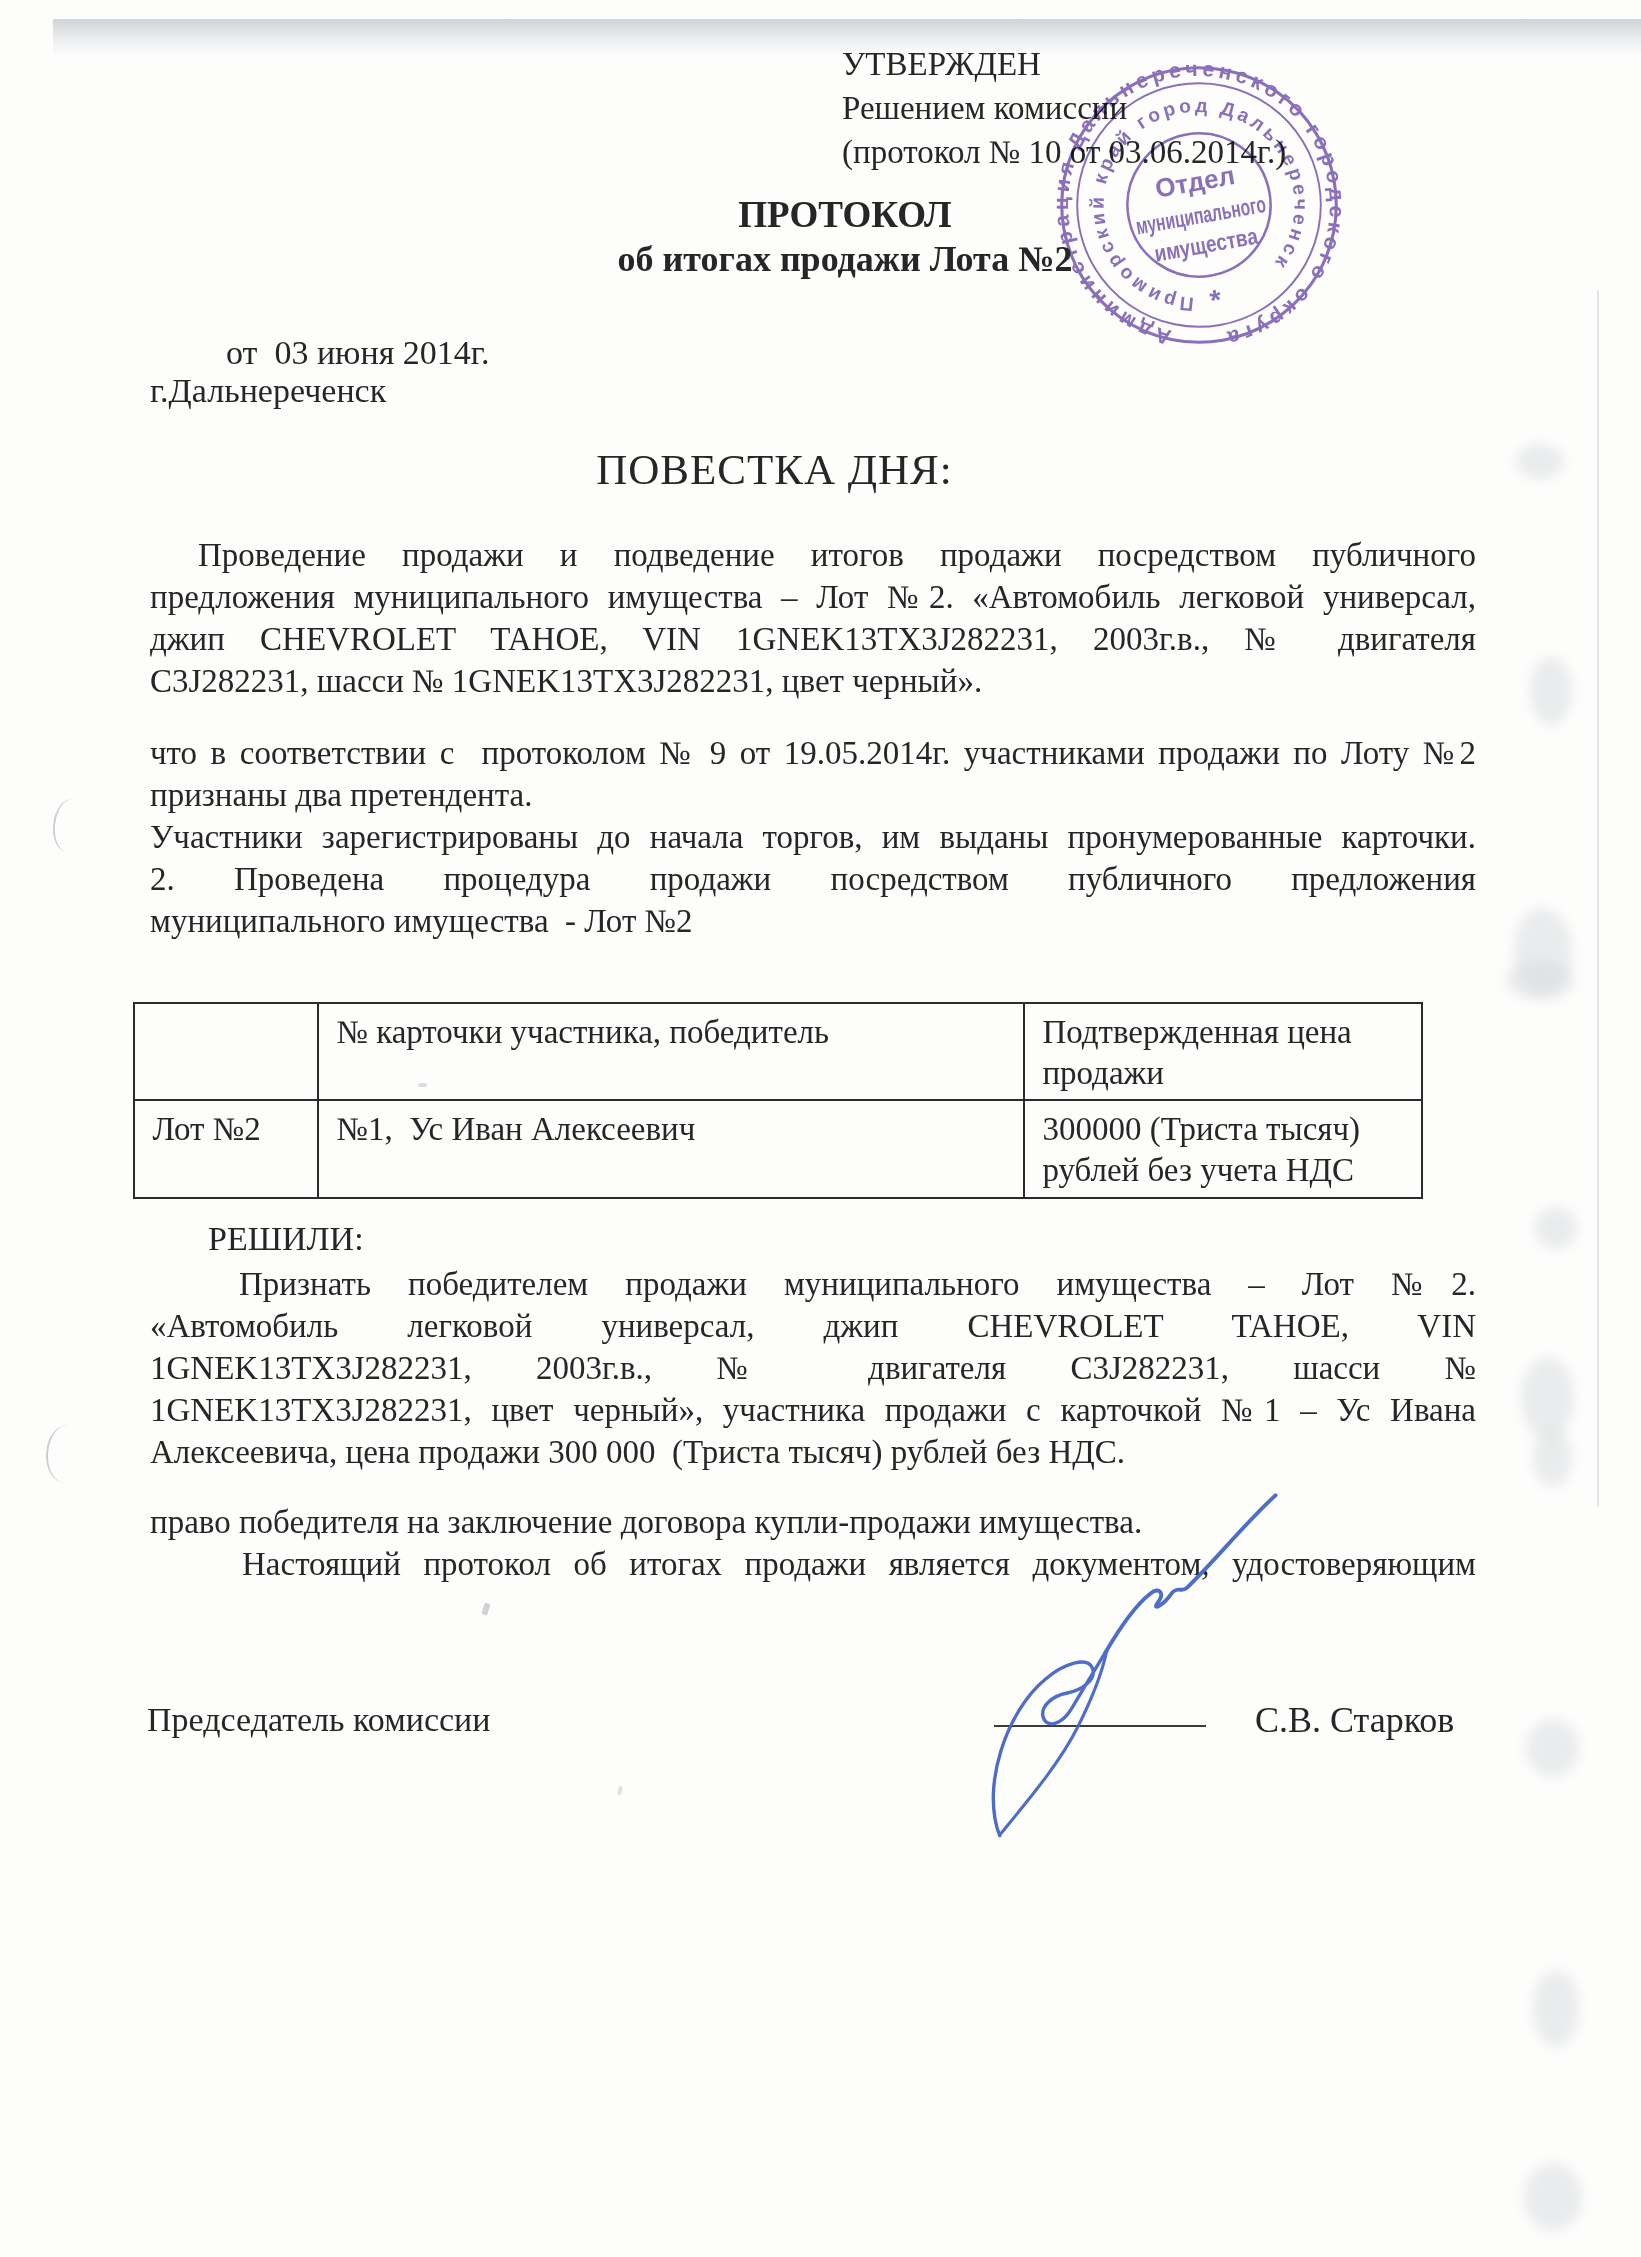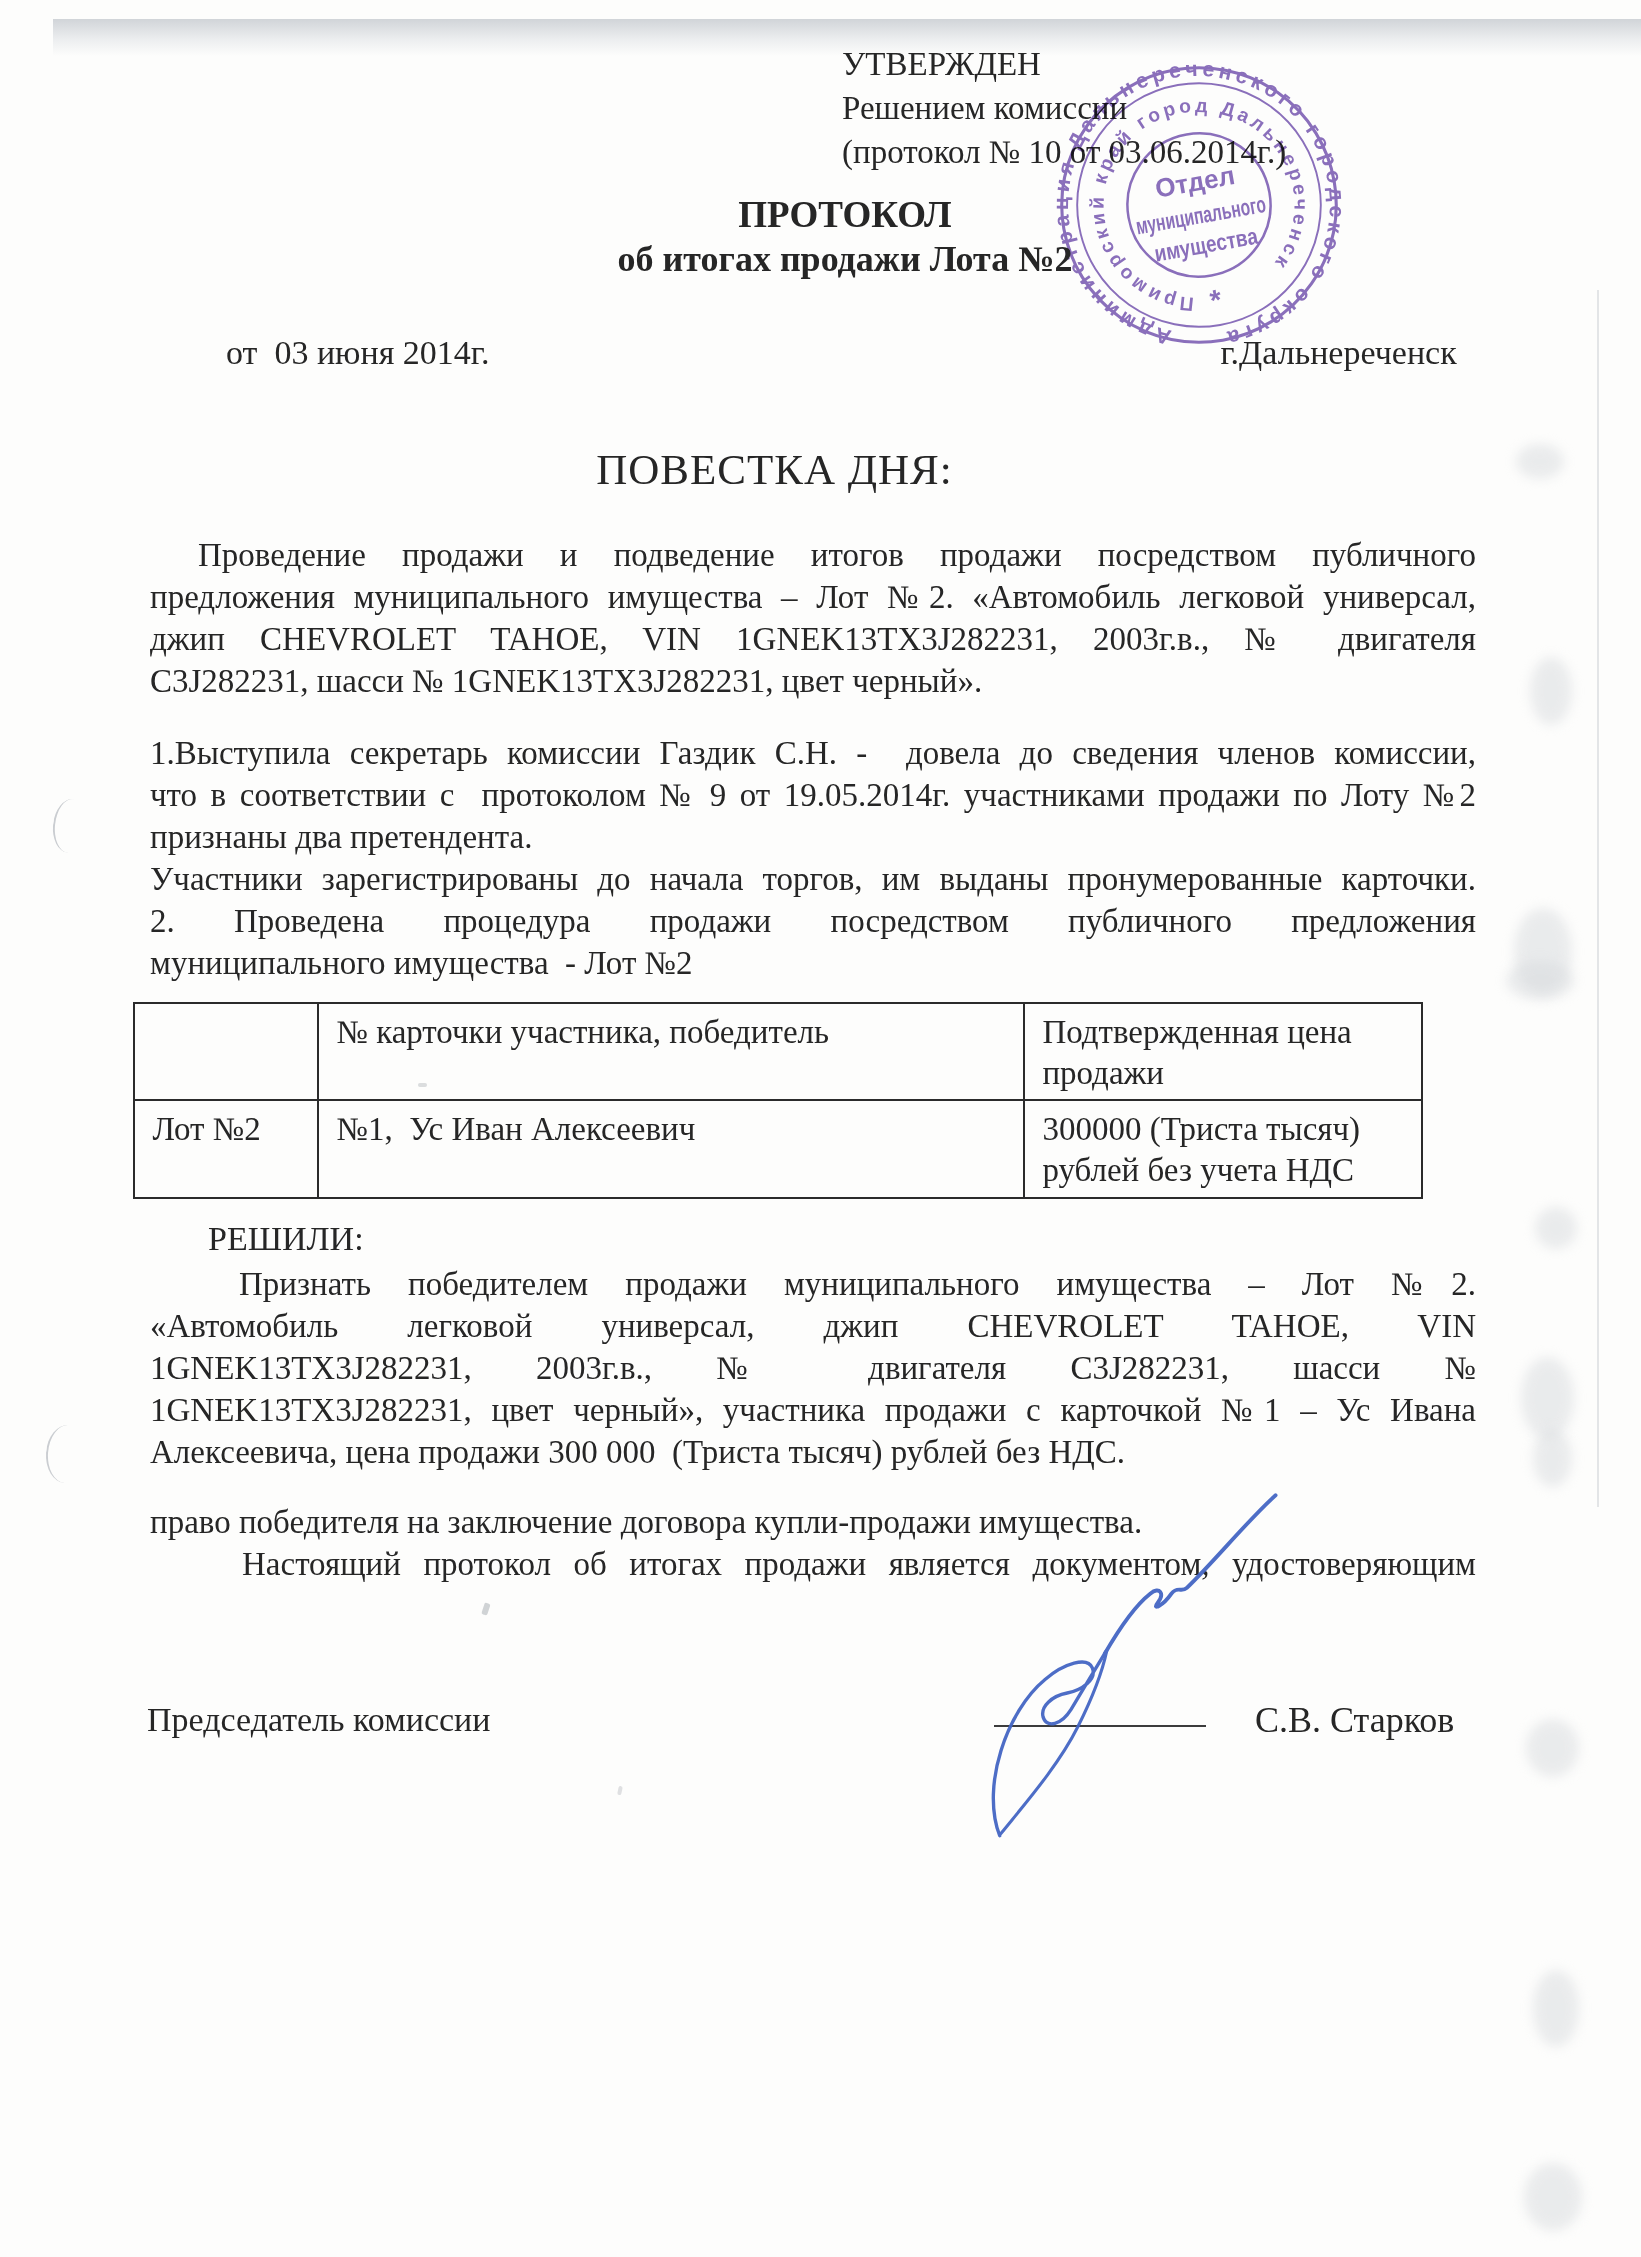--- a/index.html
+++ b/index.html
@@ -2,21 +2,21 @@
 <html><head>
 <meta charset="utf-8">
 <style>
   html,body{margin:0;padding:0;background:#e8e8e8;}
   #page{position:relative;width:1641px;height:2257px;background:#fdfdfc;overflow:hidden;
         font-family:"Liberation Serif","DejaVu Serif",serif;color:#262626;}
   .abs{position:absolute;}
   .line{font-size:33px;line-height:42px;white-space:pre-wrap;}
   .just{text-align:justify;text-align-last:justify;}
   .short{text-align:left;}
-  .col{width:1326px;left:150px;}
+  .col{width:1326px;left:150px;flex-direction:column;}
   
   .approval{font-size:33px;line-height:44px;}
   .doctitle{font-weight:bold;font-size:37px;line-height:45px;text-align:center;}
   .agenda-h{font-size:43px;letter-spacing:1px;text-align:center;}
   .resh{font-size:34px;}
   
   table.sale{border-collapse:collapse;width:1288px;table-layout:fixed;}
   table.sale td{border:2.9px solid #2b2b2b;vertical-align:top;padding:7.7px 15.4px 5.8px 17.4px;
        font-size:33px;line-height:41px;white-space:pre-wrap;}
   
@@ -98,21 +98,20 @@
   <div class="abs agenda-h" style="left:150px;top:445px;width:1249px;">ПОВЕСТКА ДНЯ:</div>
 
   <div class="abs col" style="top:534px;">
     <div class="line just" style="padding-left:48px;">Проведение продажи и подведение итогов продажи посредством публичного</div>
     <div class="line just">предложения муниципального имущества – Лот №2. «Автомобиль легковой универсал,</div>
     <div class="line just">джип CHEVROLET TAHOE, VIN 1GNEK13TX3J282231, 2003г.в., № двигателя</div>
     <div class="line short">C3J282231, шасси № 1GNEK13TX3J282231, цвет черный».</div>
   </div>
 
   <div class="abs col" style="top:732px;">
-    <div class="line just">1.Выступила секретарь комиссии Газдик С.Н. -  довела до сведения членов комиссии,</div>
     <div class="line just">что в соответствии с  протоколом № 9 от 19.05.2014г. участниками продажи по Лоту №2</div>
     <div class="line short">признаны два претендента.</div>
     <div class="line just">Участники зарегистрированы до начала торгов, им выданы пронумерованные карточки.</div>
     <div class="line just">2. Проведена процедура продажи посредством публичного предложения</div>
     <div class="line short">муниципального имущества  - Лот №2</div>
   </div>
 
   <div class="abs" style="left:133px;top:1002px;">
     <table class="sale">
       <colgroup>

